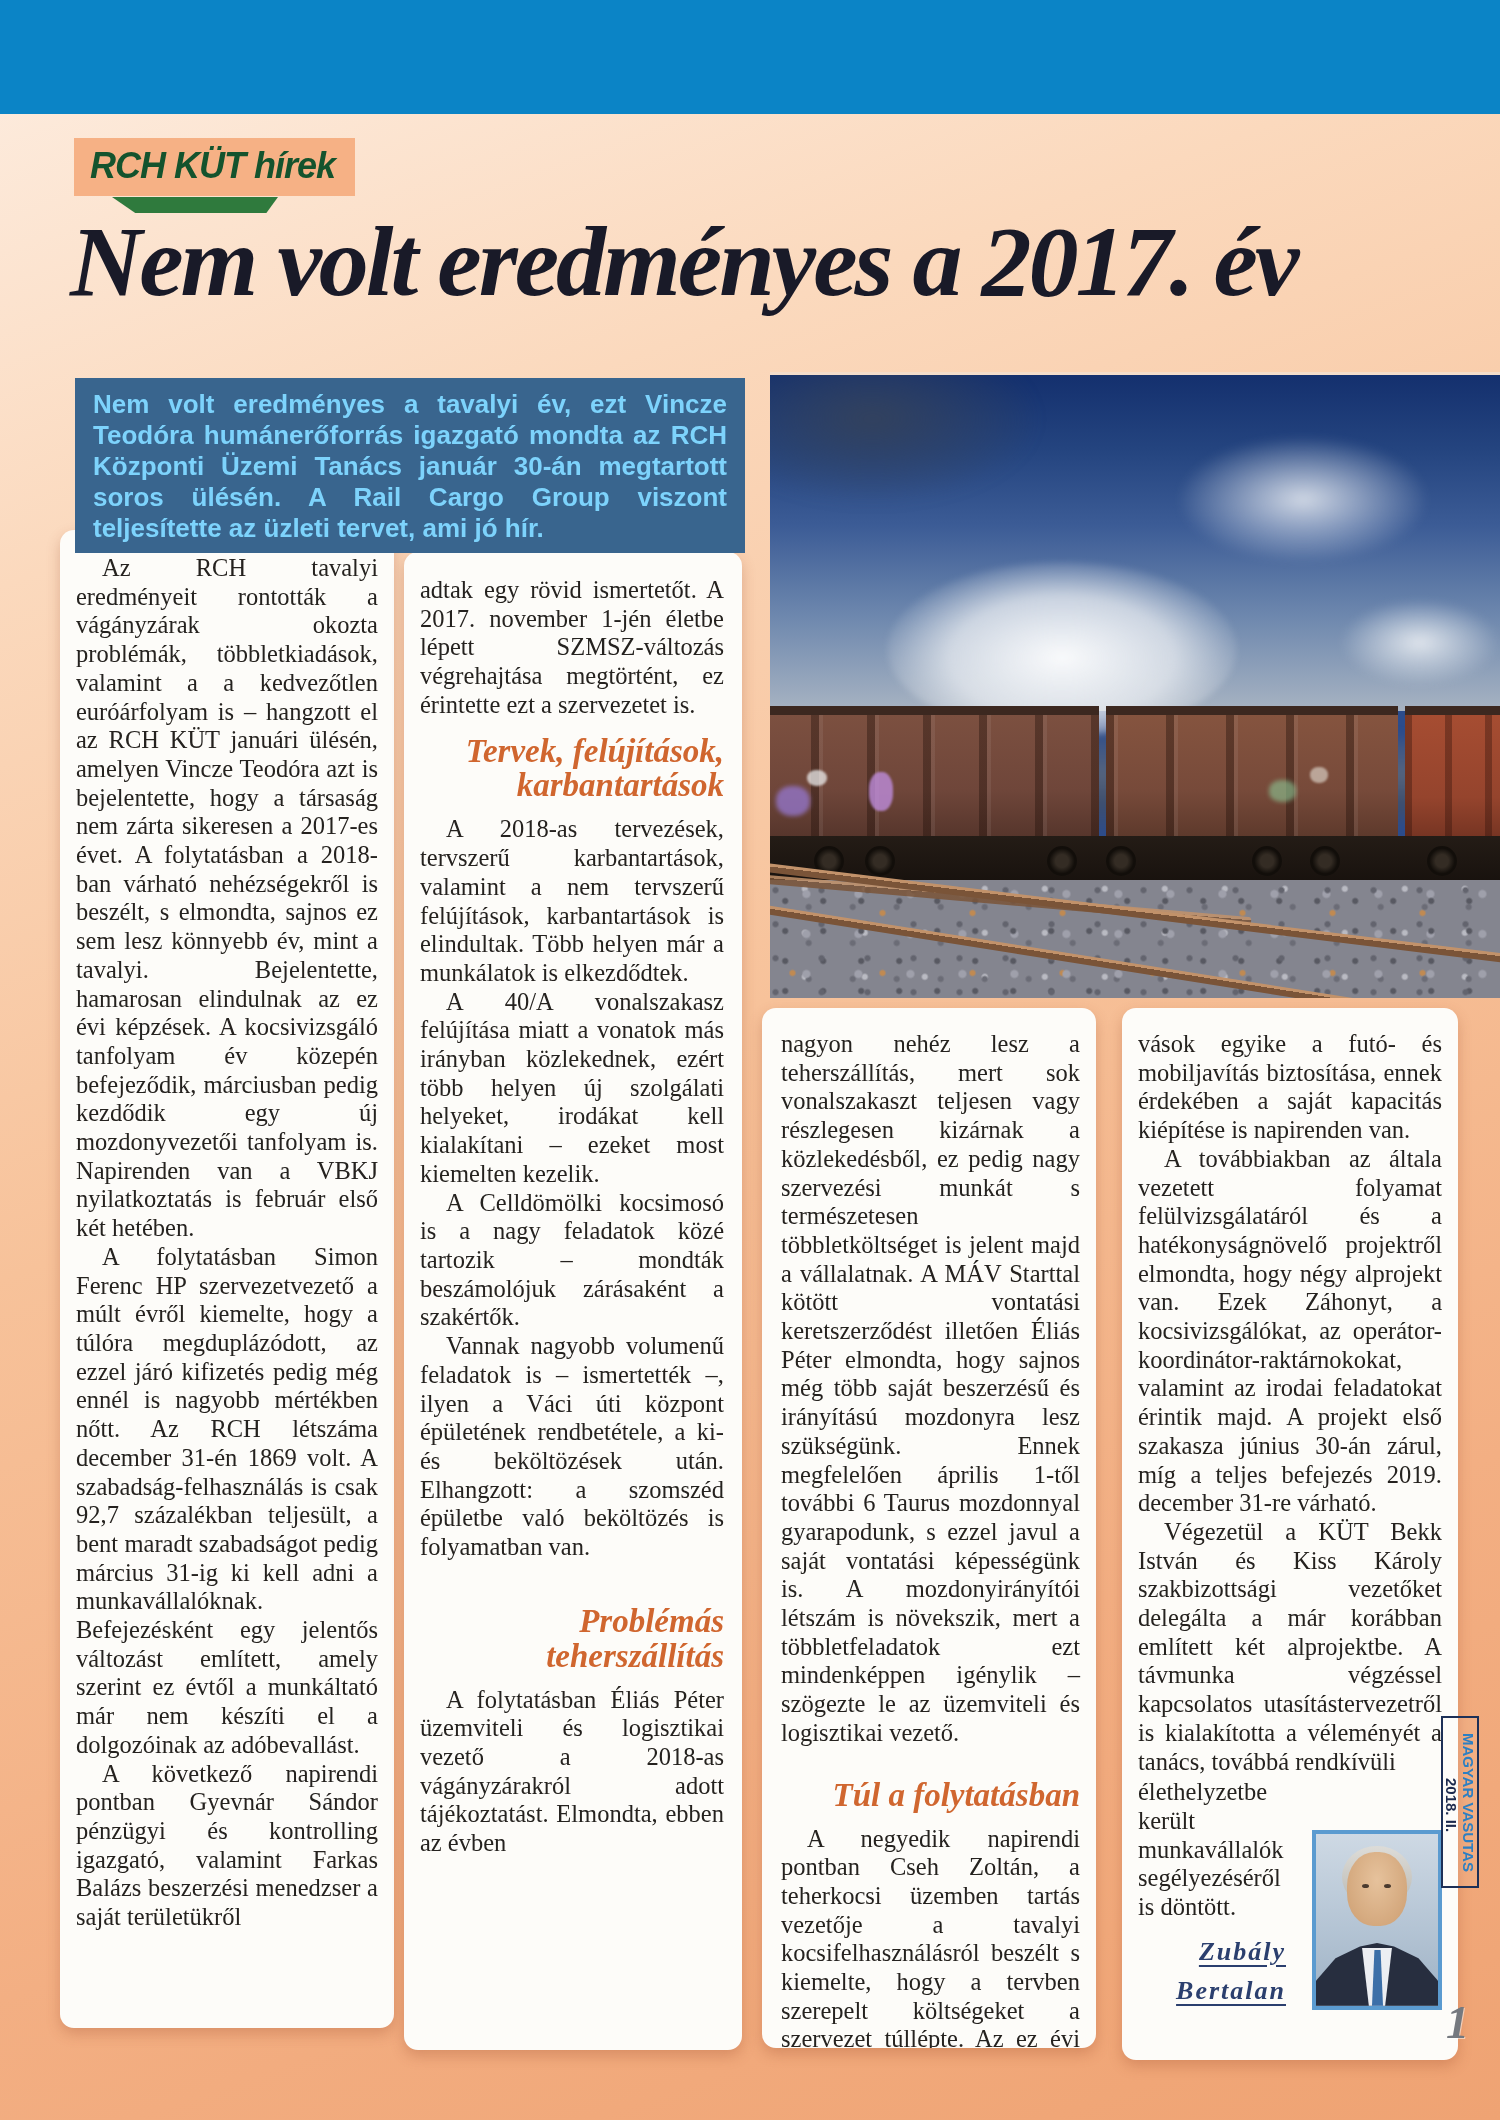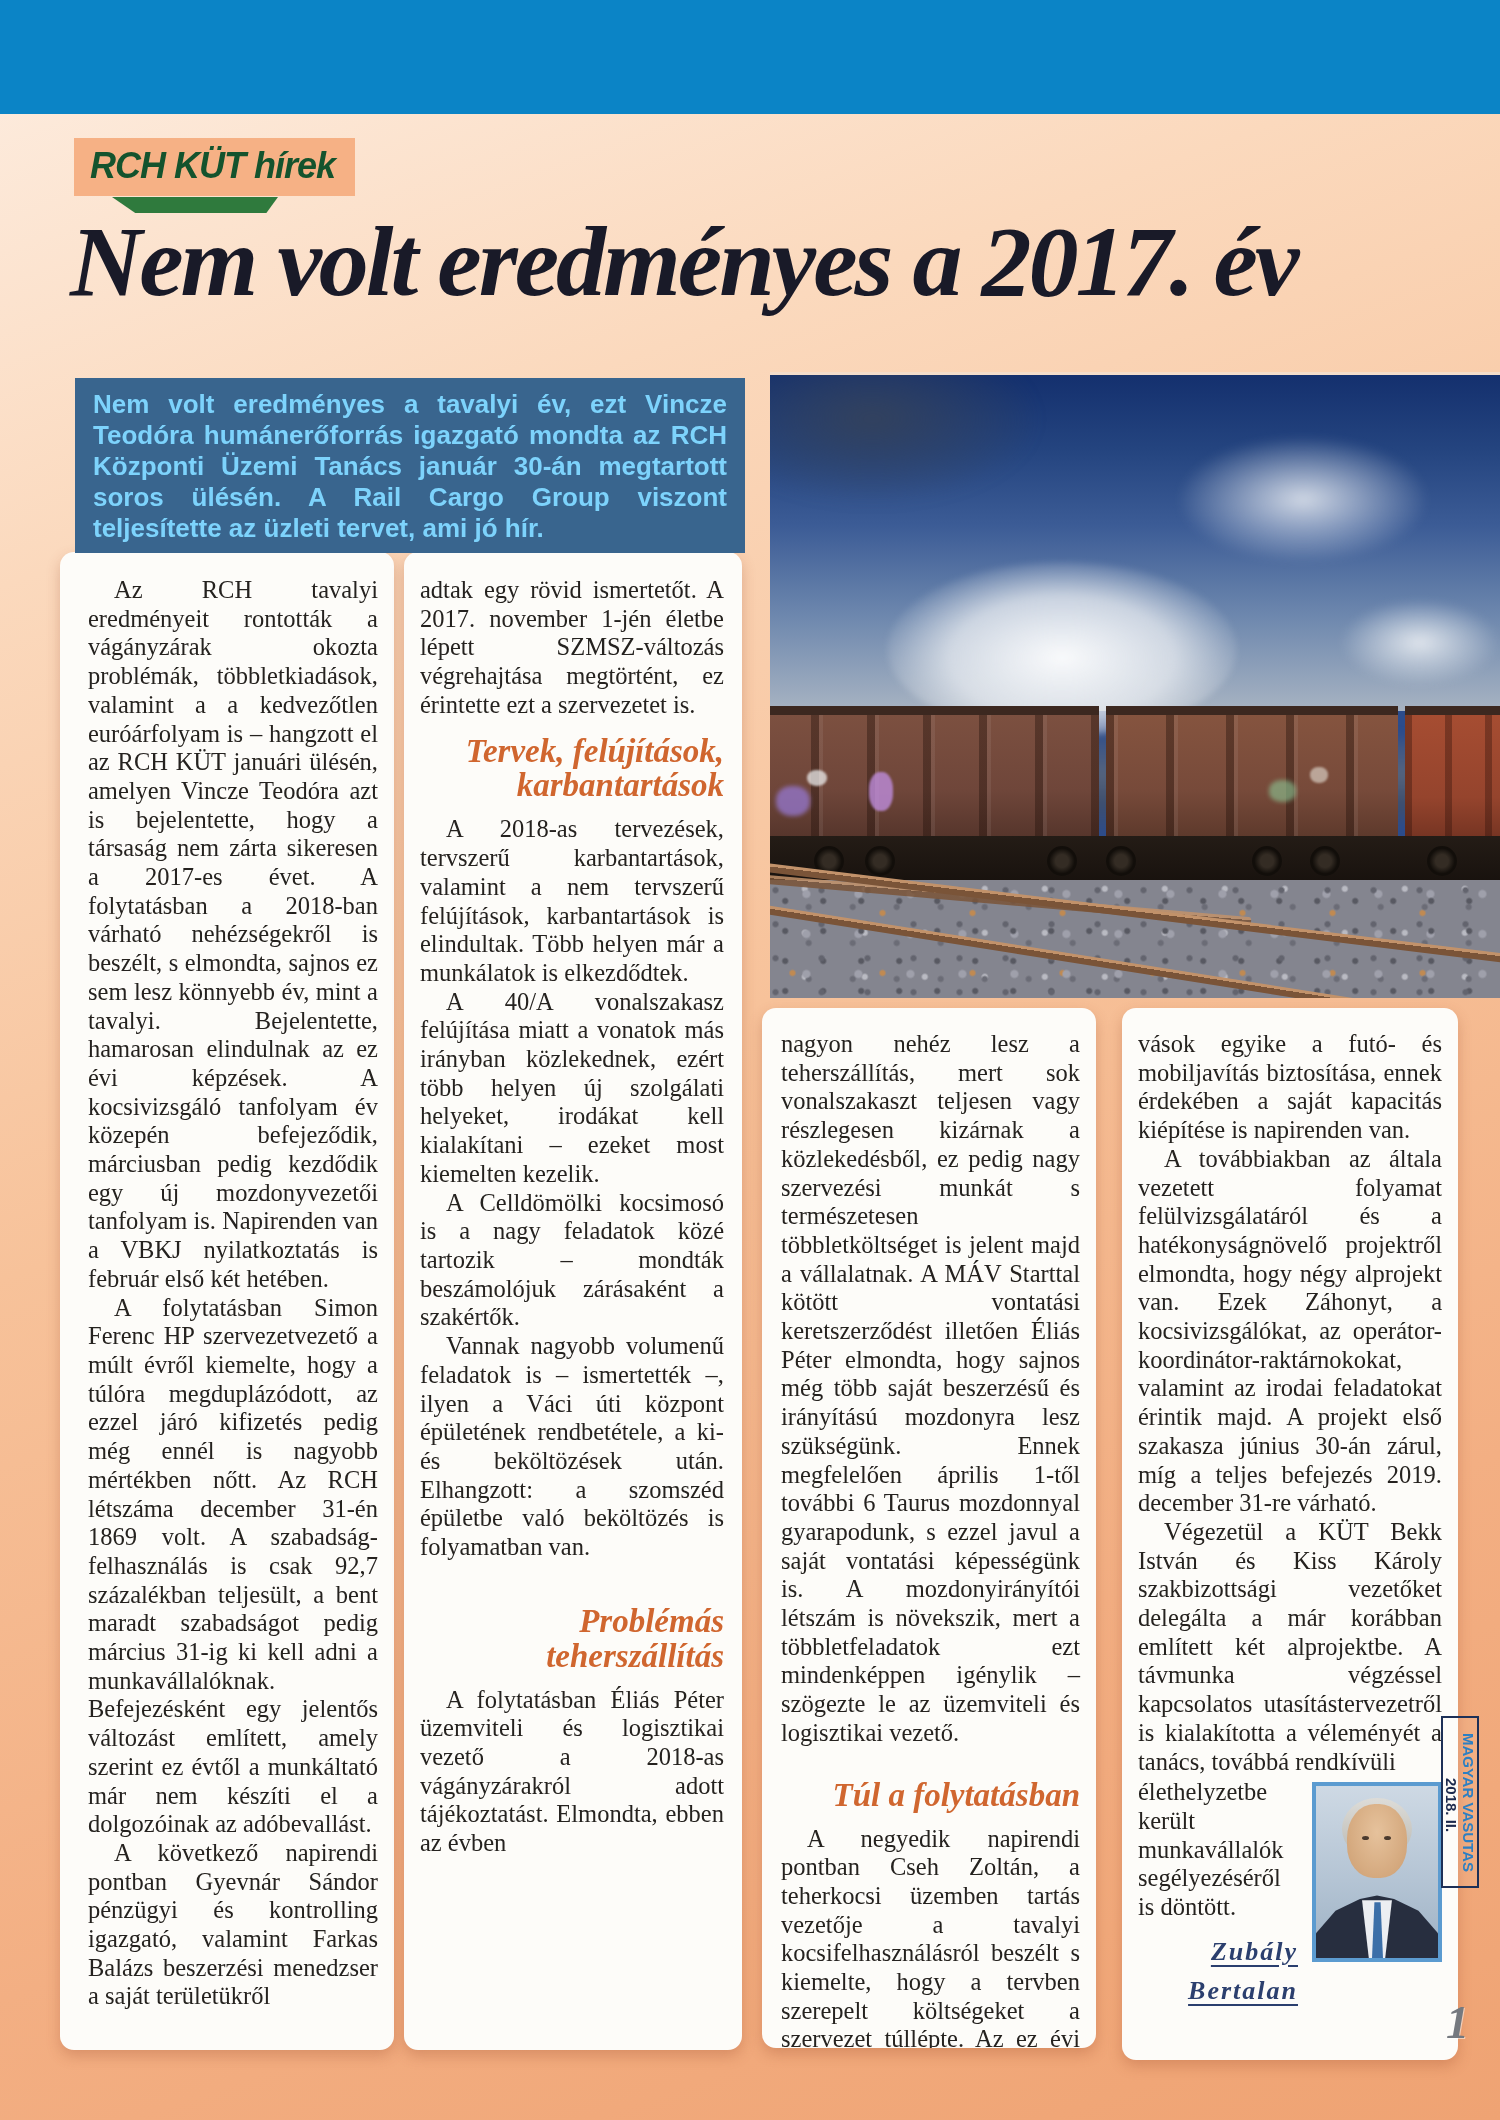--- a/index.html
+++ b/index.html
@@ -63,31 +63,31 @@
      radial-gradient(circle at 58% 20%,#b9bac2 2px,rgba(0,0,0,0) 4px),
      #84858f;
     background-size:46px 34px,38px 30px,52px 40px,44px 36px,90px 60px,60px 44px,auto;}
   .rail{position:absolute;height:9px;background:linear-gradient(180deg,#c2926a 0 3px,#7a5438 3px 100%);border-radius:3px;}
   .r1{left:-6%;top:86%;width:118%;transform:rotate(7deg);}
   .r2{left:-6%;top:95%;width:118%;transform:rotate(9deg);}
   .r3{left:-4%;top:83.5%;width:70%;transform:rotate(5deg);opacity:.85;}
   
   .panel{position:absolute;background:#fdfcf9;border-radius:14px;box-shadow:0 6px 14px rgba(150,70,40,.28);
     box-sizing:border-box;overflow:hidden;}
-  .pc1{left:60px;top:552px;width:334px;height:1498px;padding:24px 16px 0 28px;}
+  .pc1{left:60px;top:530px;width:334px;height:1498px;padding:24px 16px 0 16px;}
   .pc2{left:404px;top:552px;width:338px;height:1498px;padding:24px 18px 0 16px;}
   .pc3{left:762px;top:1008px;width:334px;height:1040px;padding:22px 16px 0 19px;}
   .pc4{left:1110px;top:1008px;width:336px;height:1052px;padding:22px 16px 0 16px;margin-left:12px;}
   .panel p{margin:0;font-size:24.5px;line-height:28.7px;color:#25221f;text-align:justify;}
   .panel p.ind{text-indent:26px;}
   .sub{font-style:italic;font-weight:bold;font-size:33px;line-height:1.06;color:#d0662f;margin:14px 0 12px 0;text-align:right;}
   .gap{margin-top:42px;}
   .gap2{margin-top:30px;}
   
-  .auth-row{display:flex;gap:10px;margin-top:2px;align-items:flex-start;}
+  .auth-row{display:flex;gap:22px;margin-top:2px;align-items:flex-end;}
   .auth-left{flex:1;min-width:0;}
   .author{margin-top:10px;text-align:right;font-style:italic;font-weight:bold;font-size:26px;line-height:1.5;
     color:#2b3f6e;letter-spacing:2px;padding-right:4px;}
   .author span{text-decoration:underline;text-underline-offset:5px;}
   .portrait{width:130px;height:180px;border:4px solid #5b9bd0;box-sizing:border-box;position:relative;flex:0 0 auto;
     background:linear-gradient(180deg,#ced9e4 0%,#b4c4d4 55%,#9db1c4 100%);overflow:hidden;margin-top:4px;}
   .p-hair{position:absolute;left:26px;top:12px;width:70px;height:62px;border-radius:50%;
     background:linear-gradient(180deg,#dddcd8,#b9b8b2);}
   .p-head{position:absolute;left:31px;top:18px;width:60px;height:74px;border-radius:46% 46% 44% 44%;
     background:radial-gradient(ellipse at 50% 38%,#e6c29c 0%,#d3a77c 75%,#c2946c 100%);}

